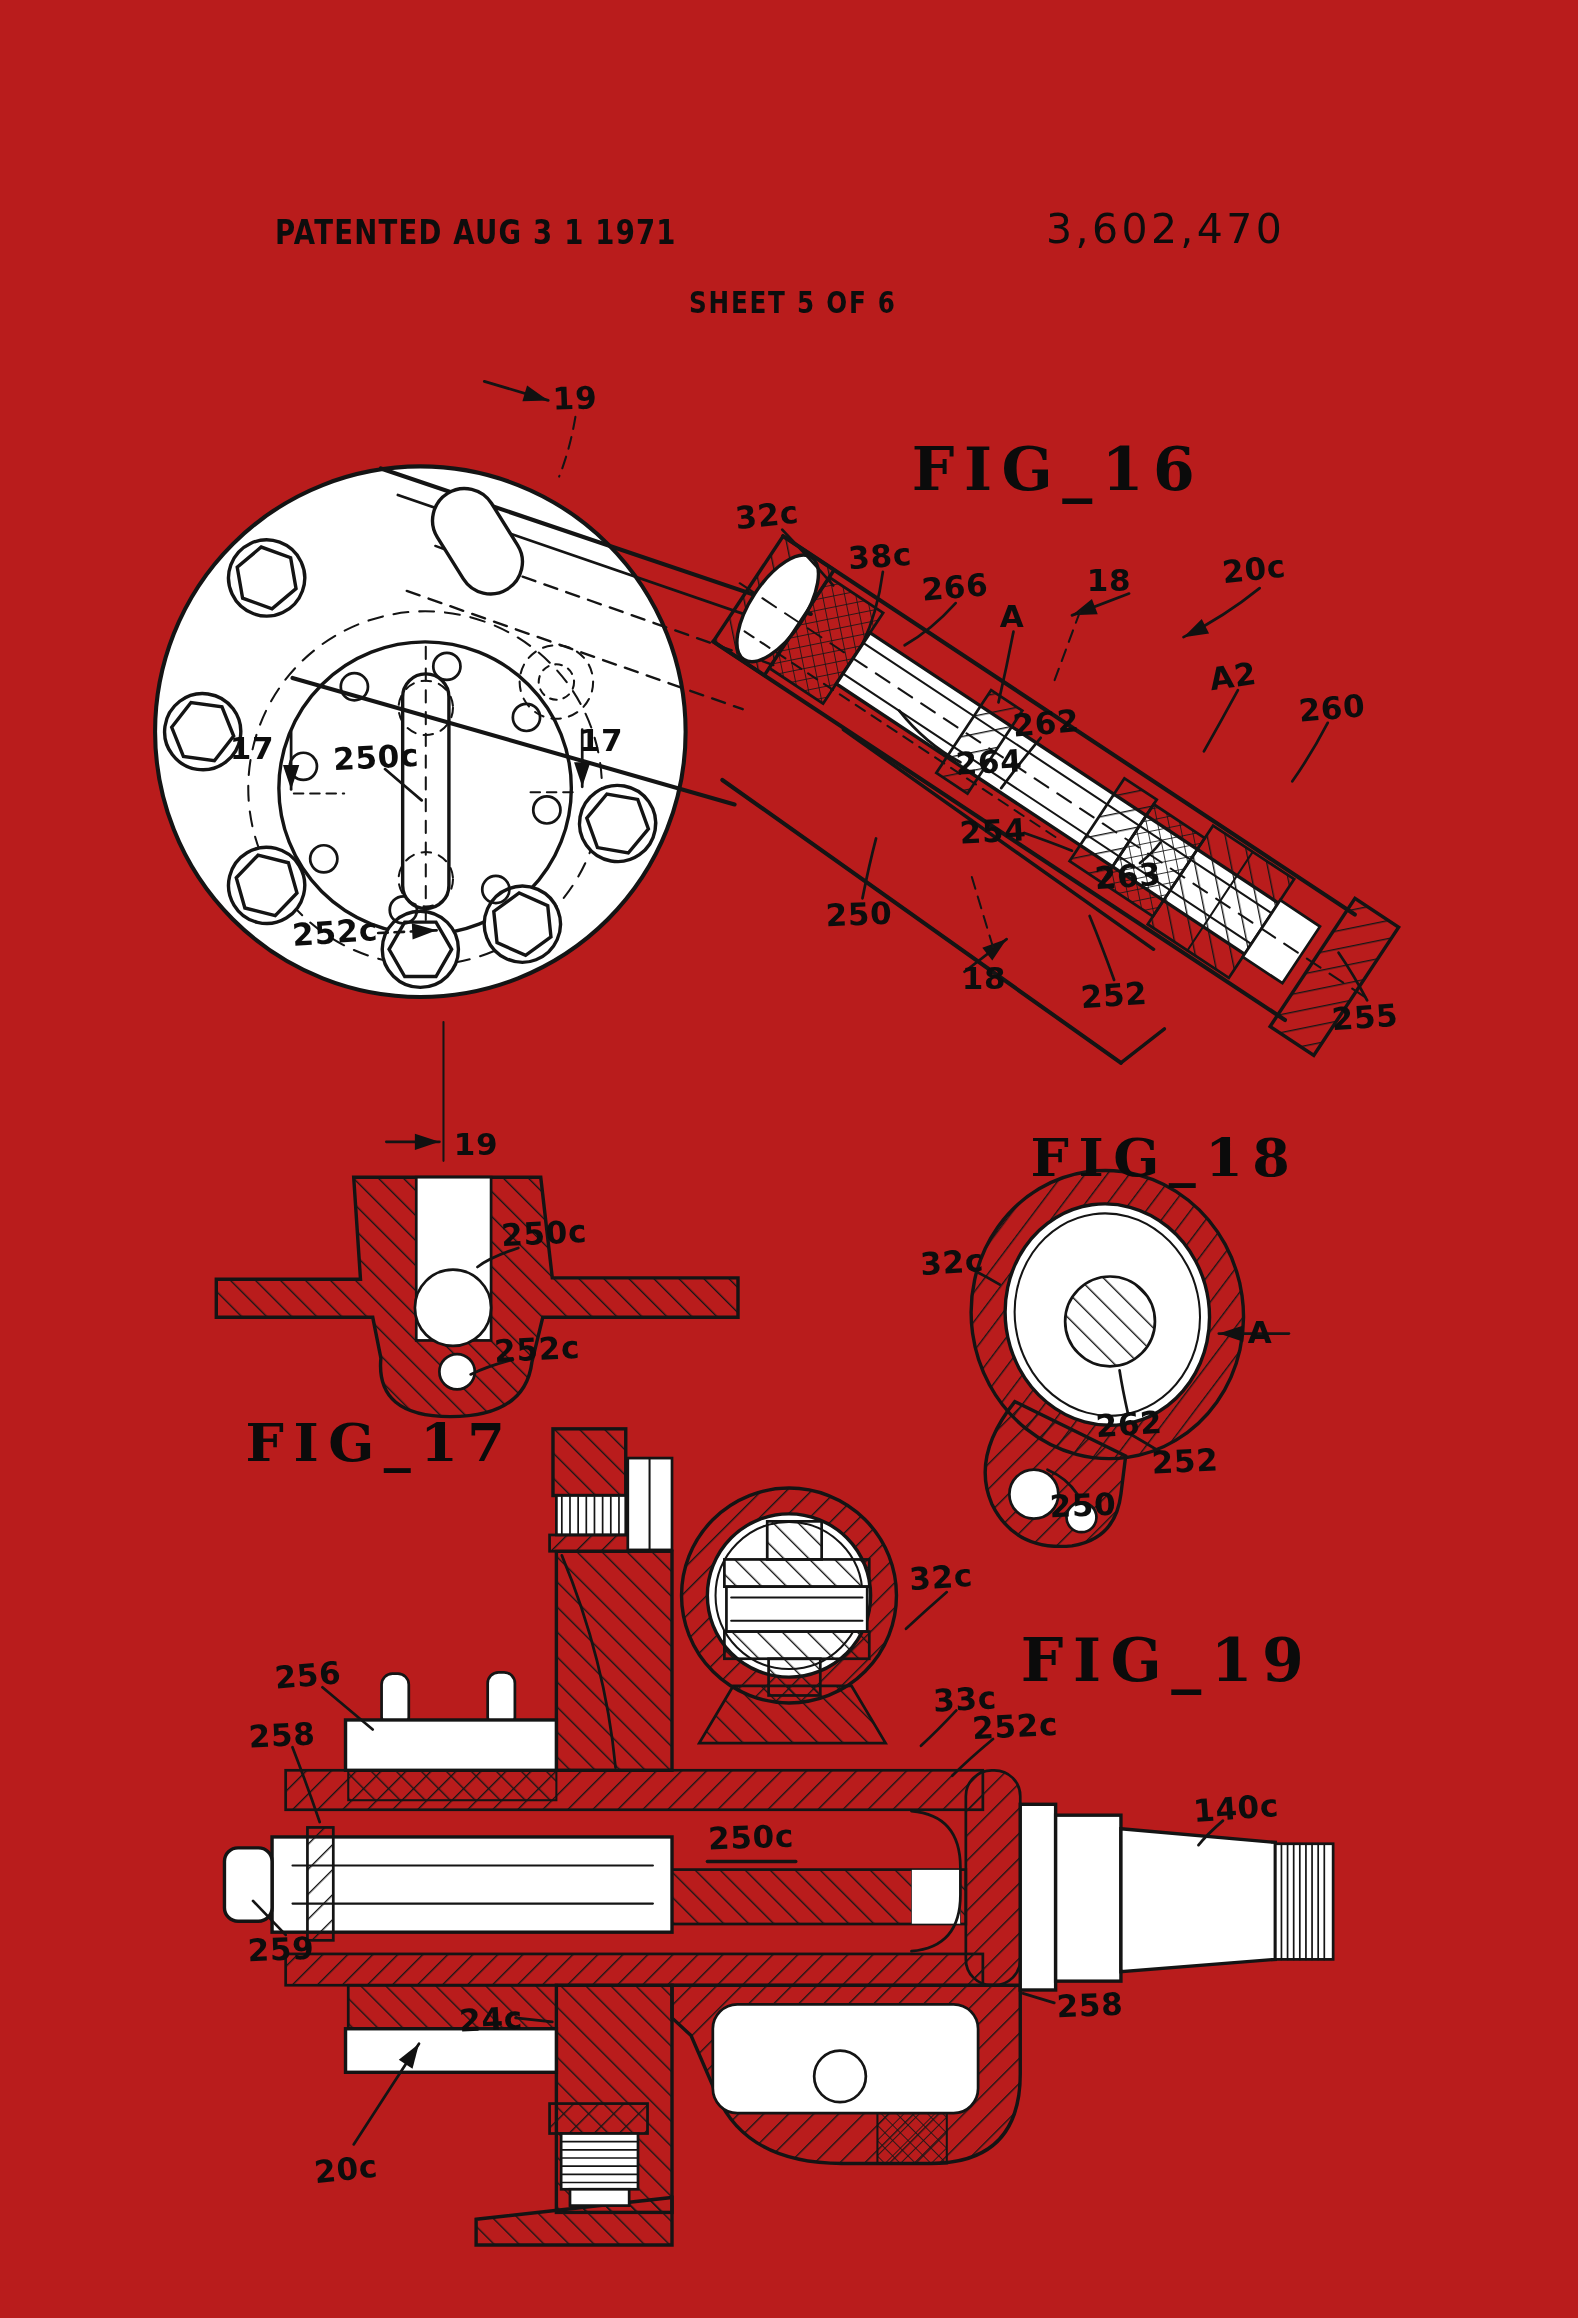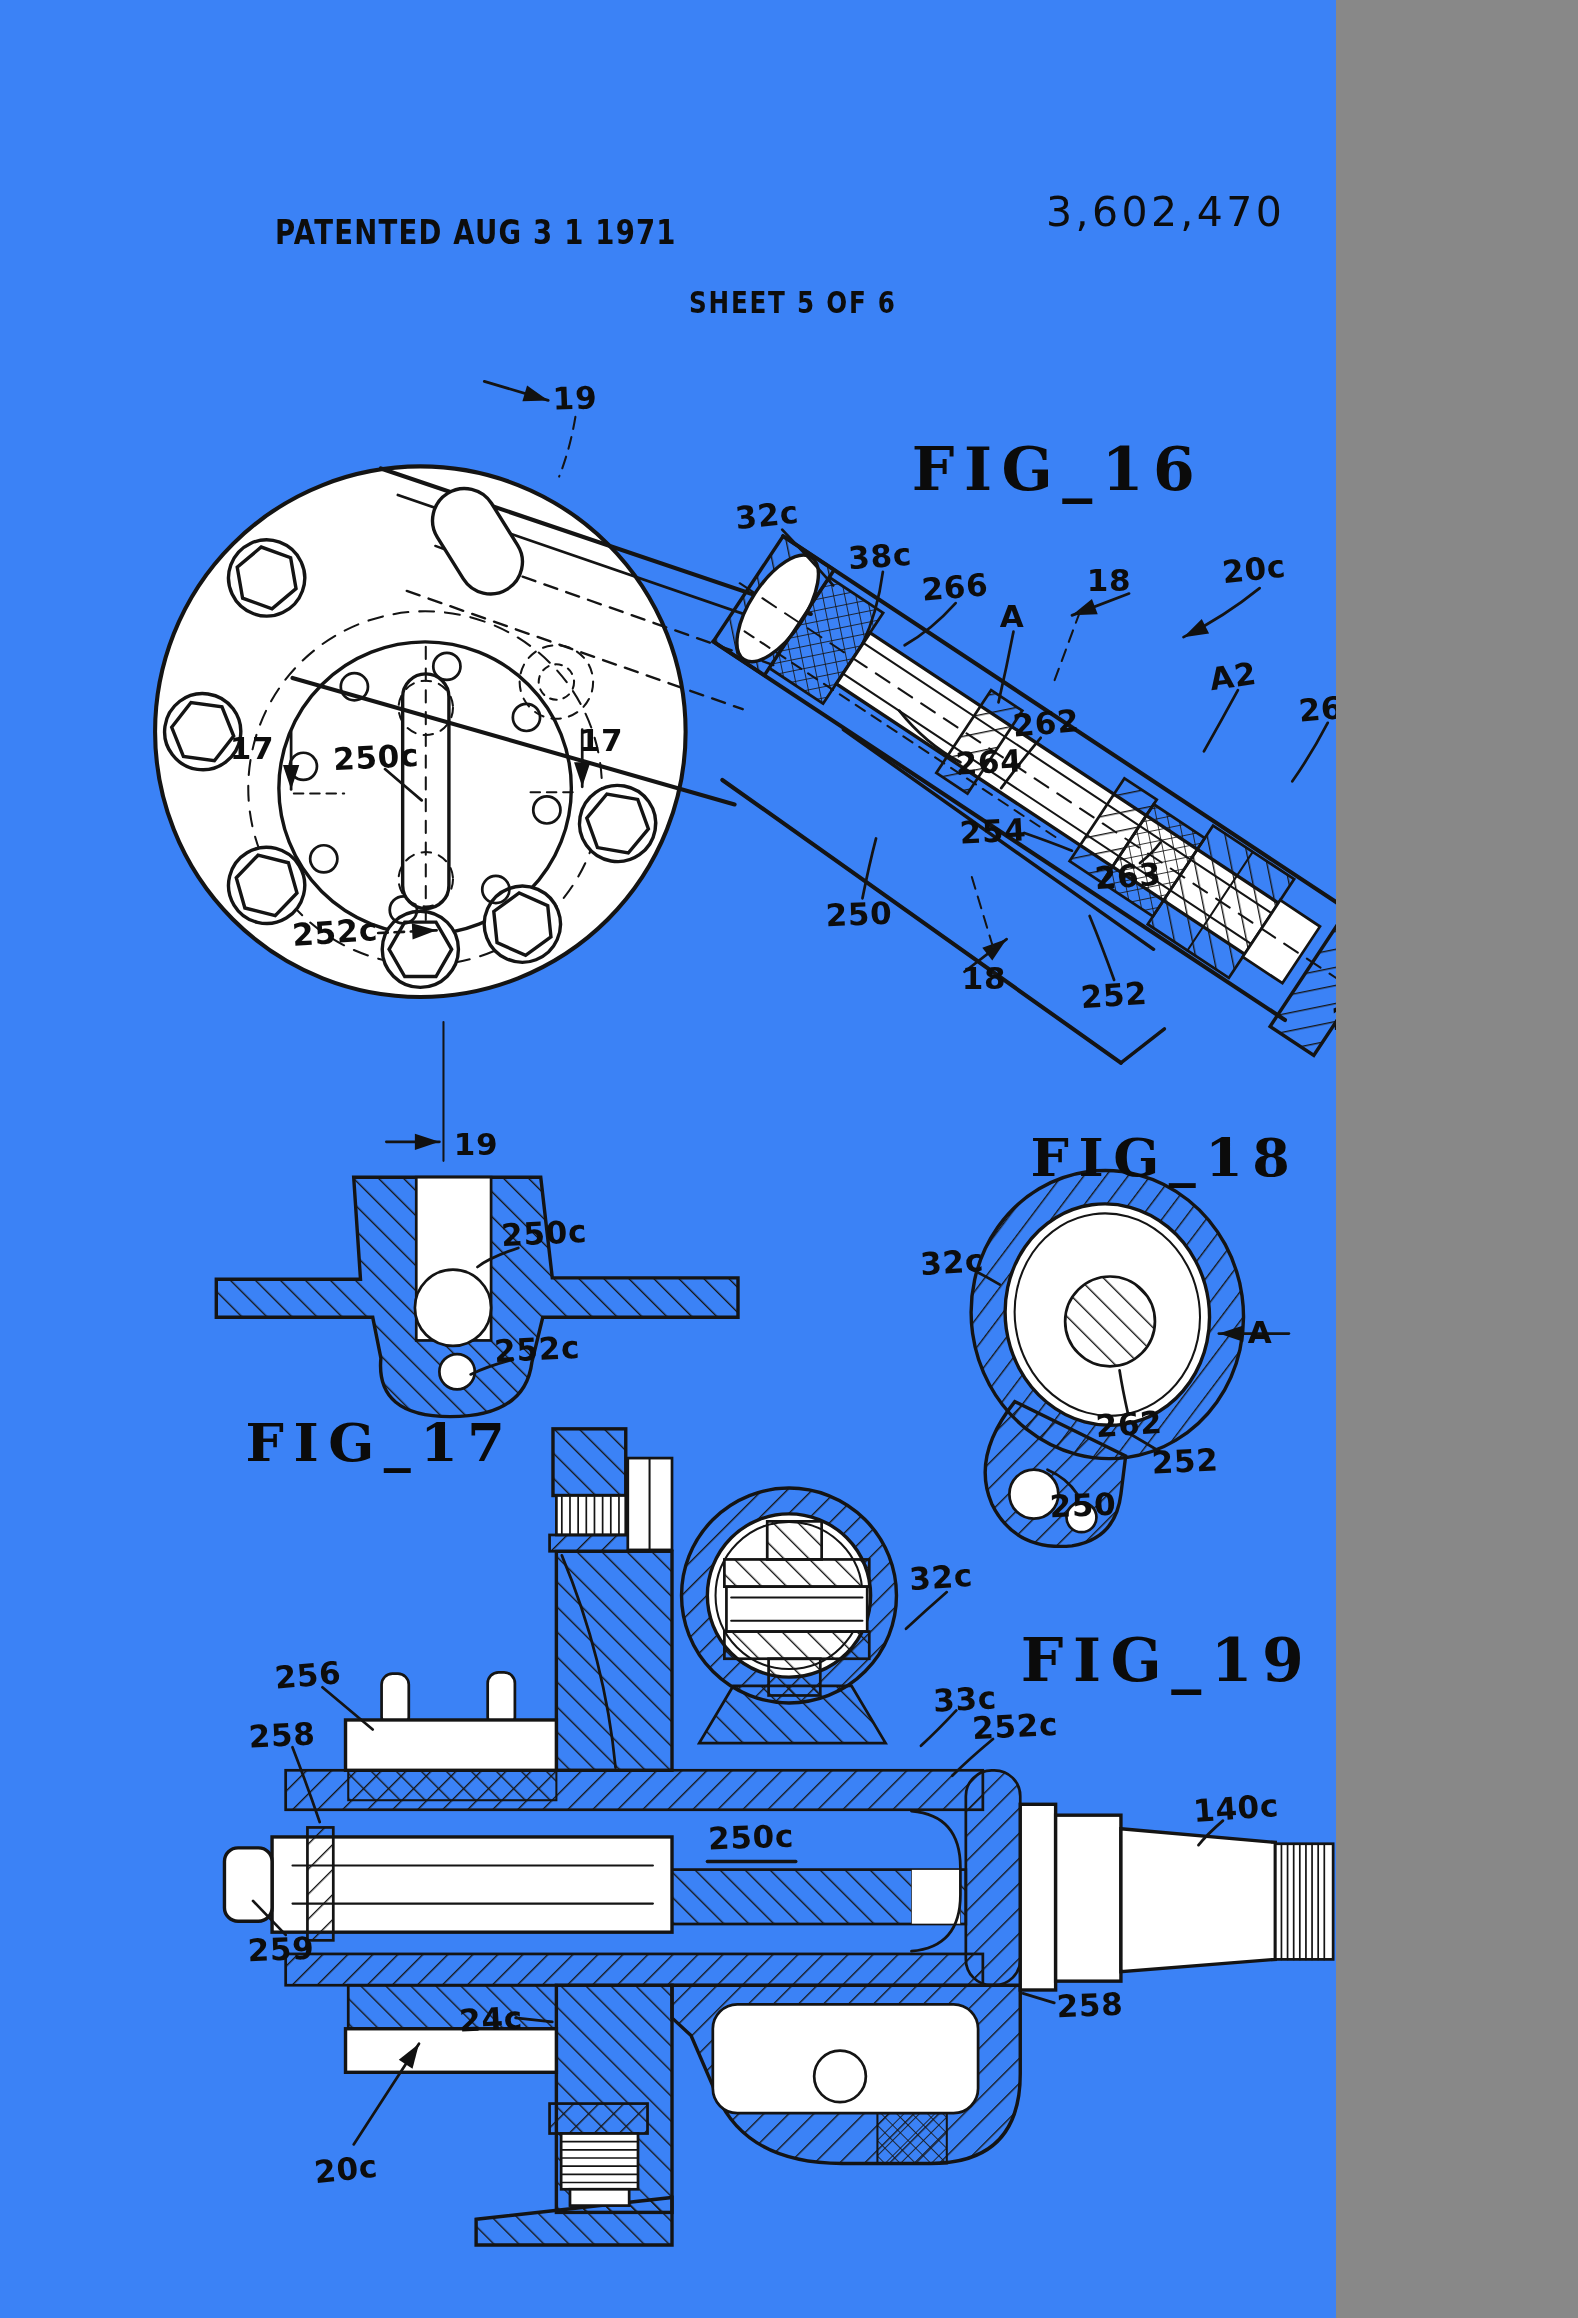--- a/index.html
+++ b/index.html
@@ -1,26 +1,26 @@
 <!DOCTYPE html>
 <html style="font-size:11px"><head>
 <meta charset="utf-8">
 <style>
   html,body{margin:0;padding:0;background:#888;}
-  .sheet{position:relative;width:1336px;height:2319px;background:#3b82f6;overflow:hidden;
+  .sheet{position:relative;width:1578px;height:2319px;background:#b91c1c;overflow:hidden;
          font-family:"DejaVu Sans",sans-serif;color:#0d0d0d;}
   svg.art{position:absolute;left:0;top:0;}
   .lbl{position:absolute;transform:translate(-50%,-50%);font-weight:700;font-size:31px;
        letter-spacing:0.7px;white-space:nowrap;color:#0d0d0d;}
   .fig-title{position:absolute;transform:translate(-50%,-50%) scale(1,0.98);
        font-family:"DejaVu Serif",serif;font-weight:700;font-size:60px;letter-spacing:9.5px;
        white-space:nowrap;color:#0b0b0b;}
   .hdr-patented{position:absolute;left:275px;top:212px;font-weight:700;font-size:32px;
        transform:scale(0.86,1.06);transform-origin:left top;letter-spacing:1.4px;}
-  .hdr-number{position:absolute;left:1046px;top:188px;font-size:41px;font-weight:400;
+  .hdr-number{position:absolute;left:1046px;top:205px;font-size:41px;font-weight:400;
        letter-spacing:3.4px;}
   .hdr-sheet{position:absolute;left:689px;top:284px;font-weight:700;font-size:28px;
        transform:scale(0.88,1.1);transform-origin:left top;letter-spacing:2px;}
   .r-m2{transform:translate(-50%,-50%) rotate(-2deg);}
   .r-m3{transform:translate(-50%,-50%) rotate(-3deg);}
   .r-m4{transform:translate(-50%,-50%) rotate(-4deg);}
   .r-m5{transform:translate(-50%,-50%) rotate(-5deg);}
   .r-m6{transform:translate(-50%,-50%) rotate(-6deg);}
   .r-m8{transform:translate(-50%,-50%) rotate(-8deg);}
 </style>

